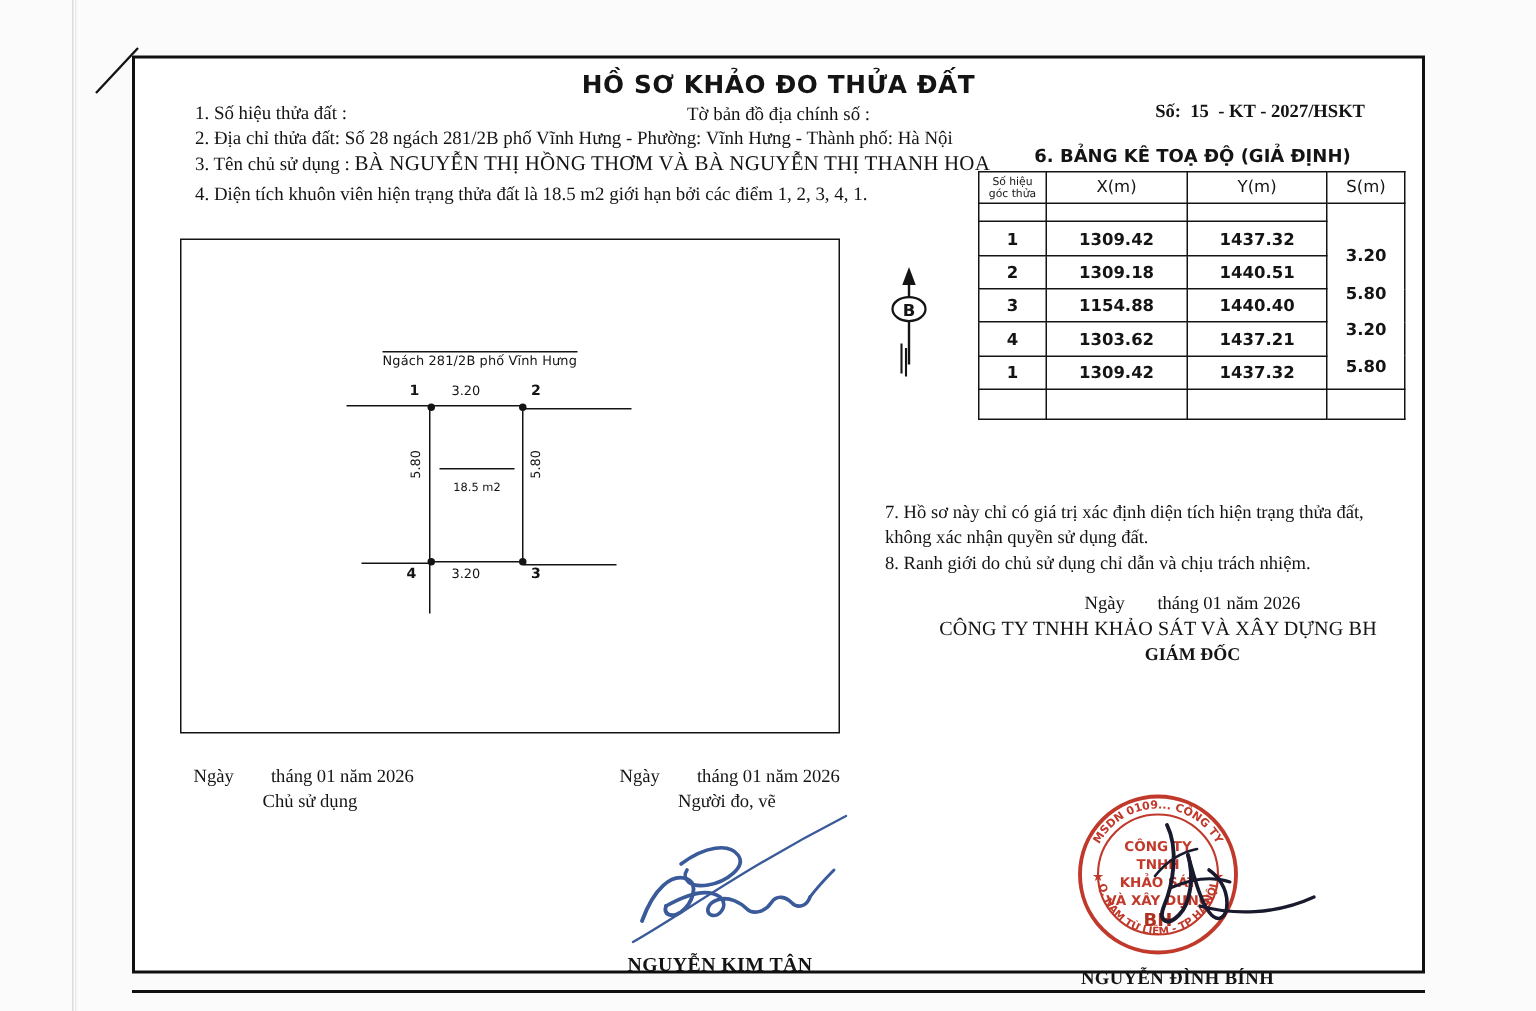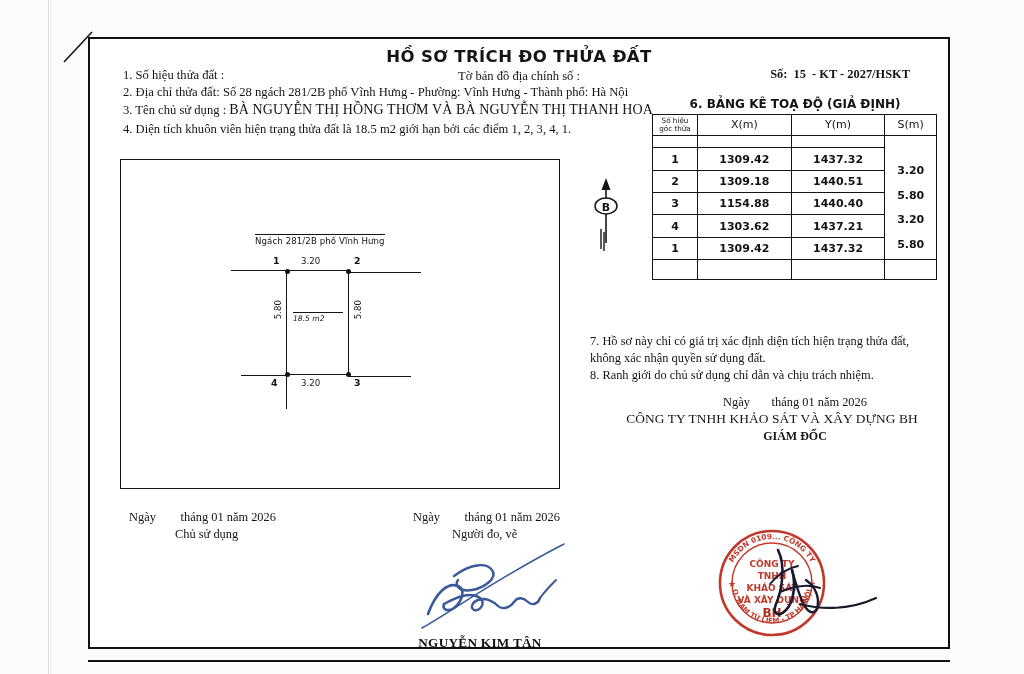--- a/index.html
+++ b/index.html
@@ -70,21 +70,21 @@
     position: absolute;
     right: 38px;
     top: 28px;
     font-size: 12.4px;
     font-weight: bold;
     white-space: pre;
   }
 
   .info-line {
     position: absolute;
-    left: 33px;
+    left: 40px;
     font-size: 12.6px;
     white-space: nowrap;
   }
   .info-line .lbl { }
   .info-line .val { }
   #line1 { top: 29px; }
   #line2 { top: 46px; }
   #line3 { top: 63px; font-size: 12.6px; }
   #line3 .val { font-size: 14px; letter-spacing: .1px; }
   #line4 { top: 83px; }
@@ -151,25 +151,25 @@
     position: absolute;
     font-family: "DejaVu Sans", sans-serif;
     font-size: 9.4px;
     font-weight: 600;
   }
   .area-label {
     position: absolute;
     left: 172px;
     top: 152px;
     width: 50px;
-    font-family: "DejaVu Sans", sans-serif;
-    font-style: italic;
+    text-align: center;
+    font-family: "DejaVu Sans", sans-serif;
     font-size: 7.6px;
     border-top: 1.2px solid #141414;
-    padding-top: 1px;
+    padding-top: 7px;
   }
   .dim {
     position: absolute;
     font-family: "DejaVu Sans", sans-serif;
     font-size: 8.6px;
   }
   .dim.vert {
     writing-mode: vertical-rl;
     transform: rotate(180deg);
   }
@@ -334,21 +334,21 @@
 
   <div class="scan-band b1"></div>
   <div class="scan-band b2"></div>
 
   <svg id="corner-tick" viewBox="0 0 34 34">
     <line x1="2" y1="32" x2="30" y2="2" stroke="#141414" stroke-width="1.6"></line>
   </svg>
 
   <div id="doc-frame">
 
-    <div id="title">HỒ SƠ TRÍCH ĐO THỬA ĐẤT</div>
+    <div id="title">HỒ SƠ KHẢO ĐO THỬA ĐẤT</div>
     <div id="map-sheet">Tờ bản đồ địa chính số :</div>
     <div id="doc-no">Số:  15  - KT - 2027/HSKT</div>
 
     <div class="info-line" id="line1">
       <span class="lbl">1. Số hiệu thửa đất :</span>
       <span class="val"></span>
     </div>
 
     <div class="info-line" id="line2">
       <span class="lbl">2. Địa chỉ thửa đất:</span>
@@ -521,16 +521,17 @@
   <svg id="sig-director" viewBox="0 0 130 90">
     <g fill="none" stroke="#1a1a2e" stroke-linecap="round">
       <path d="M18,10 C26,26 22,50 16,64 C12,74 18,78 26,70 C34,62 36,44 32,30" stroke-width="2.6"></path>
       <path d="M32,30 C36,44 40,60 46,68 C52,76 58,72 58,62 C58,52 52,44 46,40" stroke-width="2.4"></path>
       <path d="M20,52 C34,46 48,44 60,48" stroke-width="2"></path>
       <path d="M40,64 C62,70 90,70 116,58" stroke-width="2.2"></path>
       <path d="M10,44 C18,34 28,28 38,26" stroke-width="1.8"></path>
     </g>
   </svg>
 
+  <div id="name-right">NGUYỄN ĐÌNH BÍNH</div>
 
   <div id="bottom-rule"></div>
 
 </div>
 
 </body></html>

